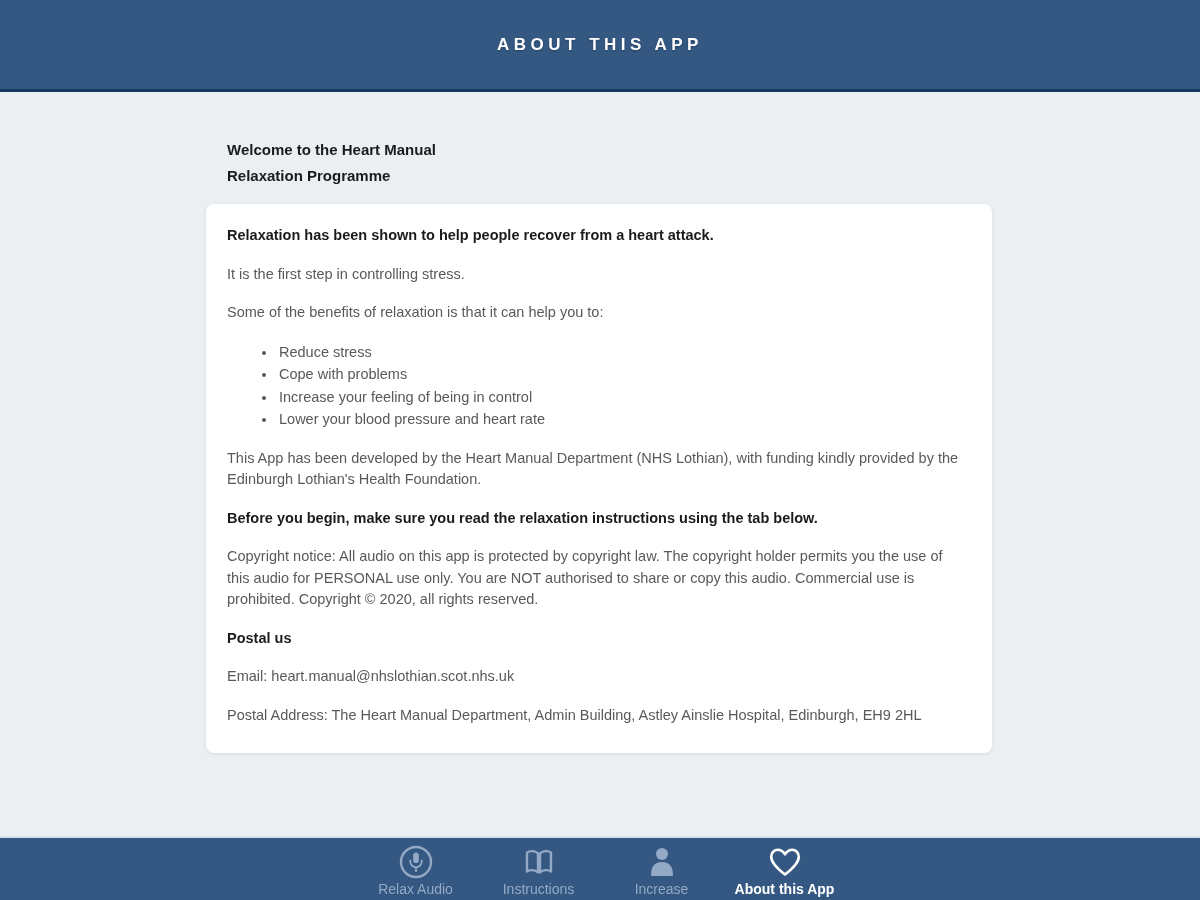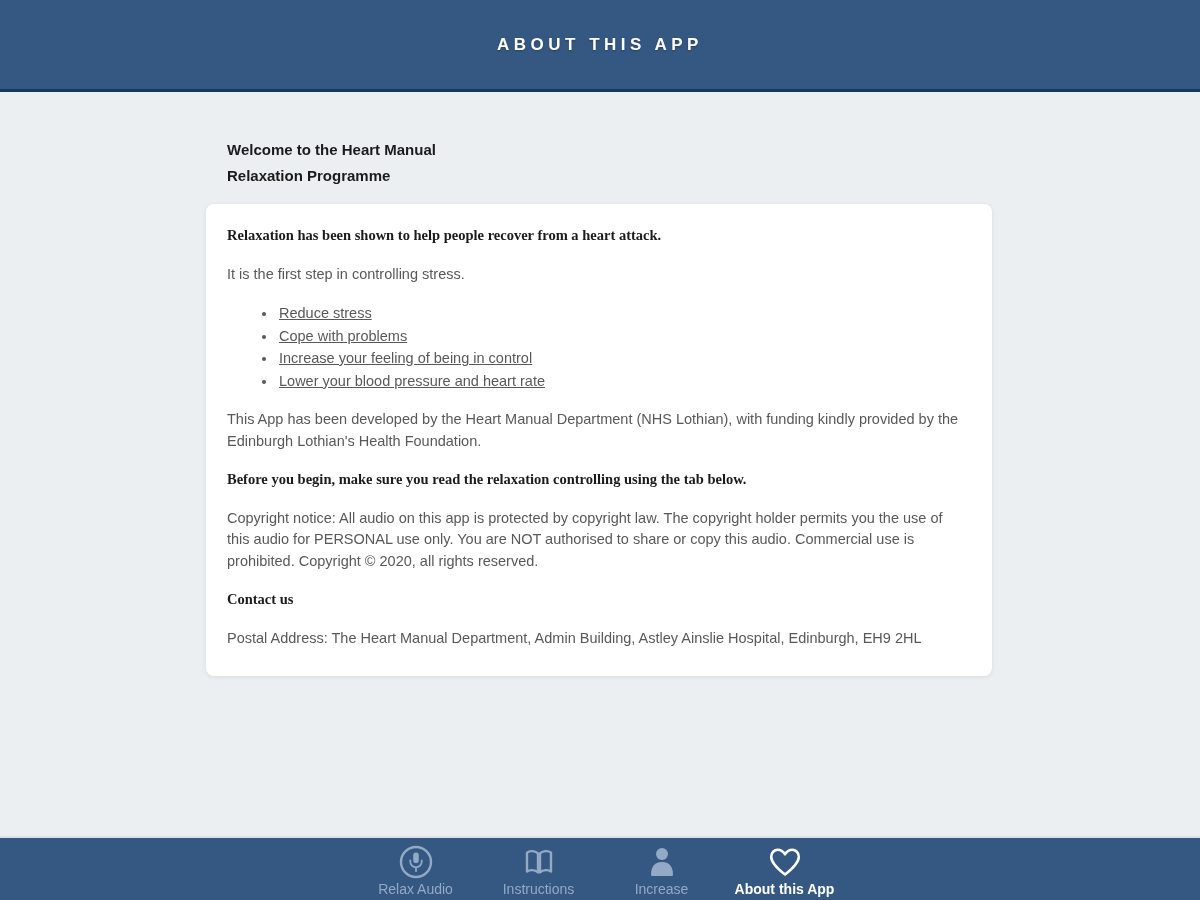--- a/index.html
+++ b/index.html
@@ -60,29 +60,27 @@
   }
   .card p {
     margin: 0 0 17px 0;
     font-size: 14.5px;
     line-height: 21.5px;
     color: var(--body-text);
   }
   .card p.bold {
     color: var(--heading-text);
     font-weight: bold;
-    font-family: Liberation Serif, serif;
   }
   .card ul {
     margin: 0 0 17px 0;
     padding: 0 0 0 50px;
     font-size: 14.5px;
     line-height: 22.5px;
     color: var(--body-text);
-    text-decoration: underline;
   }
   .card ul li { padding-left: 2px; }
   .bottom-nav {
     flex: 0 0 64px;
     height: 64px;
     background: var(--primary-blue);
     border-top: 2px solid var(--nav-divider);
     display: flex;
     justify-content: center;
     align-items: flex-start;
@@ -122,30 +120,32 @@
 
   <main class="content">
     <div class="page-heading">
       <div>Welcome to the Heart Manual</div>
       <div>Relaxation Programme</div>
     </div>
 
     <section class="card">
       <p class="bold">Relaxation has been shown to help people recover from a heart attack.</p>
       <p>It is the first step in controlling stress.</p>
+      <p>Some of the benefits of relaxation is that it can help you to:</p>
       <ul>
         <li>Reduce stress</li>
         <li>Cope with problems</li>
         <li>Increase your feeling of being in control</li>
         <li>Lower your blood pressure and heart rate</li>
       </ul>
       <p>This App has been developed by the Heart Manual Department (NHS Lothian), with funding kindly provided by the Edinburgh Lothian's Health Foundation.</p>
-      <p class="bold">Before you begin, make sure you read the relaxation controlling using the tab below.</p>
+      <p class="bold">Before you begin, make sure you read the relaxation instructions using the tab below.</p>
       <p>Copyright notice: All audio on this app is protected by copyright law. The copyright holder permits you the use of this audio for PERSONAL use only. You are NOT authorised to share or copy this audio. Commercial use is prohibited. Copyright © 2020, all rights reserved.</p>
-      <p class="bold">Contact us</p>
+      <p class="bold">Postal us</p>
+      <p>Email: heart.manual@nhslothian.scot.nhs.uk</p>
       <p>Postal Address: The Heart Manual Department, Admin Building, Astley Ainslie Hospital, Edinburgh, EH9 2HL</p>
     </section>
   </main>
 
   <nav class="bottom-nav">
 
     <div class="nav-item">
       <span class="nav-icon">
         <svg width="36" height="36" viewBox="0 0 36 36">
           <circle cx="18" cy="18" r="15" fill="none" stroke="currentColor" stroke-width="2.4"></circle>

